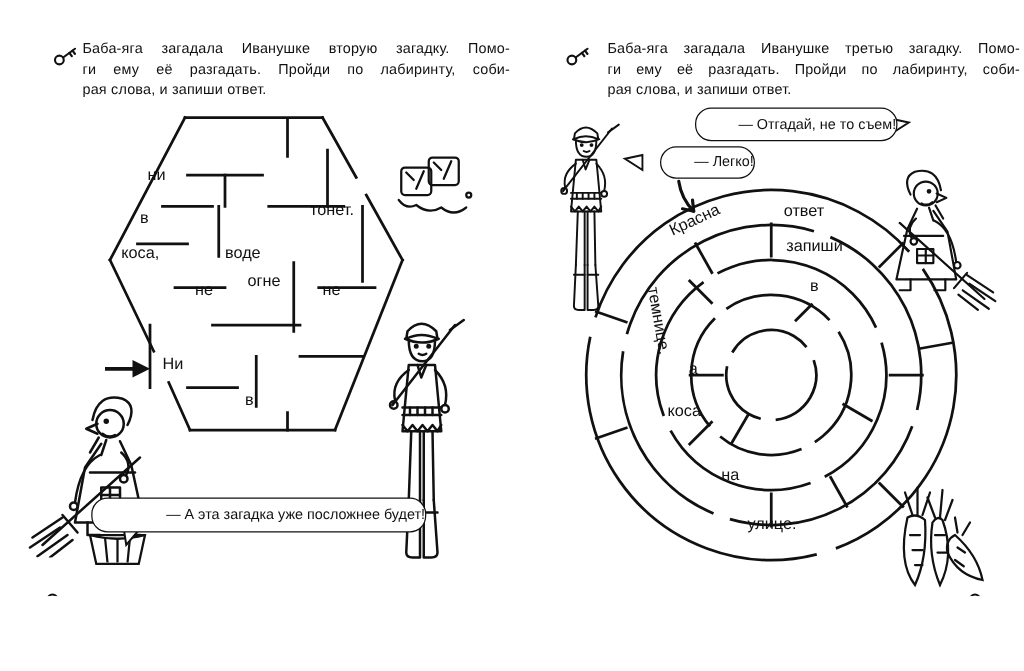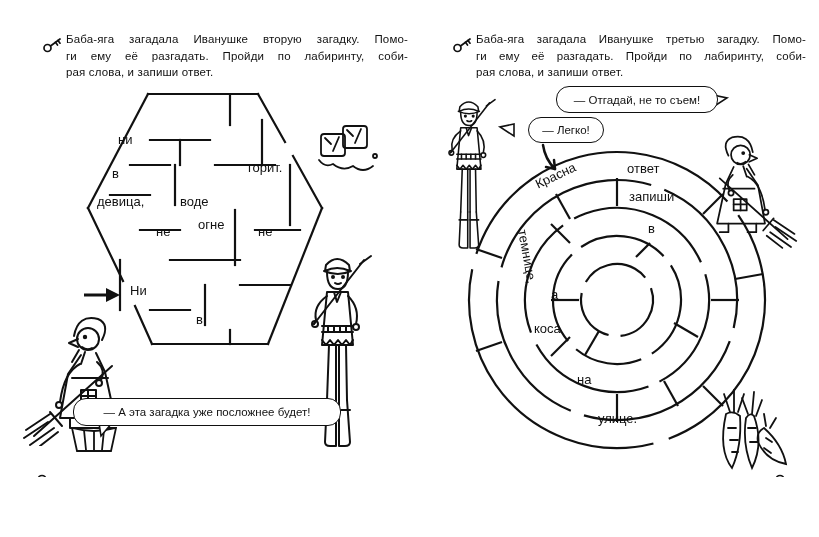--- a/index.html
+++ b/index.html
@@ -3,21 +3,21 @@
 <meta charset="utf-8">
 <style>
   html,body{margin:0;padding:0;background:#fff;}
   .page{position:relative;width:819px;height:477px;background:#ffffff;
         font-family:"Liberation Sans",sans-serif;color:#111;overflow:hidden;text-decoration:underline;}
   .art{position:absolute;}
   .instr{position:absolute;font-size:11.5px;line-height:16.5px;letter-spacing:.15px;color:#111;}
   .instr .jl{text-align:justify;text-align-last:justify;}
   .mw{position:absolute;font-size:13px;white-space:nowrap;color:#111;}
   .bubble{position:absolute;border:1.6px solid #111;border-radius:13px;background:#fff;
-          font-size:11.5px;display:flex;align-items:center;justify-content:center;
+          font-size:11.5px;display:flex;align-items:center;justify-content:flex-end;
           white-space:nowrap;z-index:5;}
   .pagenum{position:absolute;width:28px;height:22px;border:1.7px solid #111;border-radius:6px;
            background:#0369a1;font-weight:bold;font-size:12.5px;display:flex;align-items:center;
            justify-content:center;z-index:6;}
   .rot-krasna{transform:rotate(-25deg);transform-origin:center;}
   .rot-temnitsa{transform:rotate(80deg);transform-origin:center;}
 </style>
 </head>
 <body>
 
@@ -134,22 +134,22 @@
         <rect x="30" y="6" width="24" height="22" rx="3"></rect>
         <path d="M12,18 L18,24 M26,17 L20,31"></path>
         <path d="M34,10 L40,16 M48,9 L42,23"></path>
         <path d="M6,40 Q12,48 20,44 Q30,52 40,46 Q50,54 60,46"></path>
         <circle cx="62" cy="36" r="2"></circle>
       </g>
     </svg>
 
     <span class="mw" style="left:118px;top:132px">ни</span>
     <span class="mw" style="left:112px;top:166px">в</span>
-    <span class="mw" style="left:248px;top:160px">горит.</span>
-    <span class="mw" style="left:97px;top:194px">девица,</span>
+    <span class="mw" style="left:248px;top:160px">тонет.</span>
+    <span class="mw" style="left:97px;top:194px">коса,</span>
     <span class="mw" style="left:180px;top:194px">воде</span>
     <span class="mw" style="left:156px;top:224px">не</span>
     <span class="mw" style="left:198px;top:217px">огне</span>
     <span class="mw" style="left:258px;top:224px">не</span>
     <span class="mw" style="left:130px;top:283px">Ни</span>
     <span class="mw" style="left:196px;top:312px">в</span>
 
     <svg class="art" style="left:22px;top:306px" width="115" height="140" viewBox="0 0 115 140">
         <use href="#g-witch"></use>
       </svg>
@@ -178,21 +178,21 @@
       </svg>
     <div class="pagenum" style="left:27px;top:491px">12</div>
   </div>
 
   <div>
 
     <svg class="art" style="left:452px;top:34px" width="20" height="20" viewBox="0 0 20 20">
         <use href="#g-key"></use>
       </svg>
 
-    <div class="instr" style="left:476px;top:31px;width:330px">
+    <div class="instr" style="left:486px;top:31px;width:330px">
       <div class="jl">Баба-яга загадала Иванушке третью загадку. Помо-</div>
       <div class="jl">ги ему её разгадать. Пройди по лабиринту, соби-</div>
       <div>рая слова, и запиши ответ.</div>
     </div>
 
     <div class="bubble" style="left:556px;top:86px;width:160px;height:25px">
       <span>— Отгадай, не то съем!</span>
     </div>
     <svg class="art" style="left:712px;top:92px;z-index:4" width="18" height="18" viewBox="0 0 18 18">
       <path d="M1,3 L1,15 L15,6 Z" fill="#fff" stroke="#111" stroke-width="1.6"></path>

